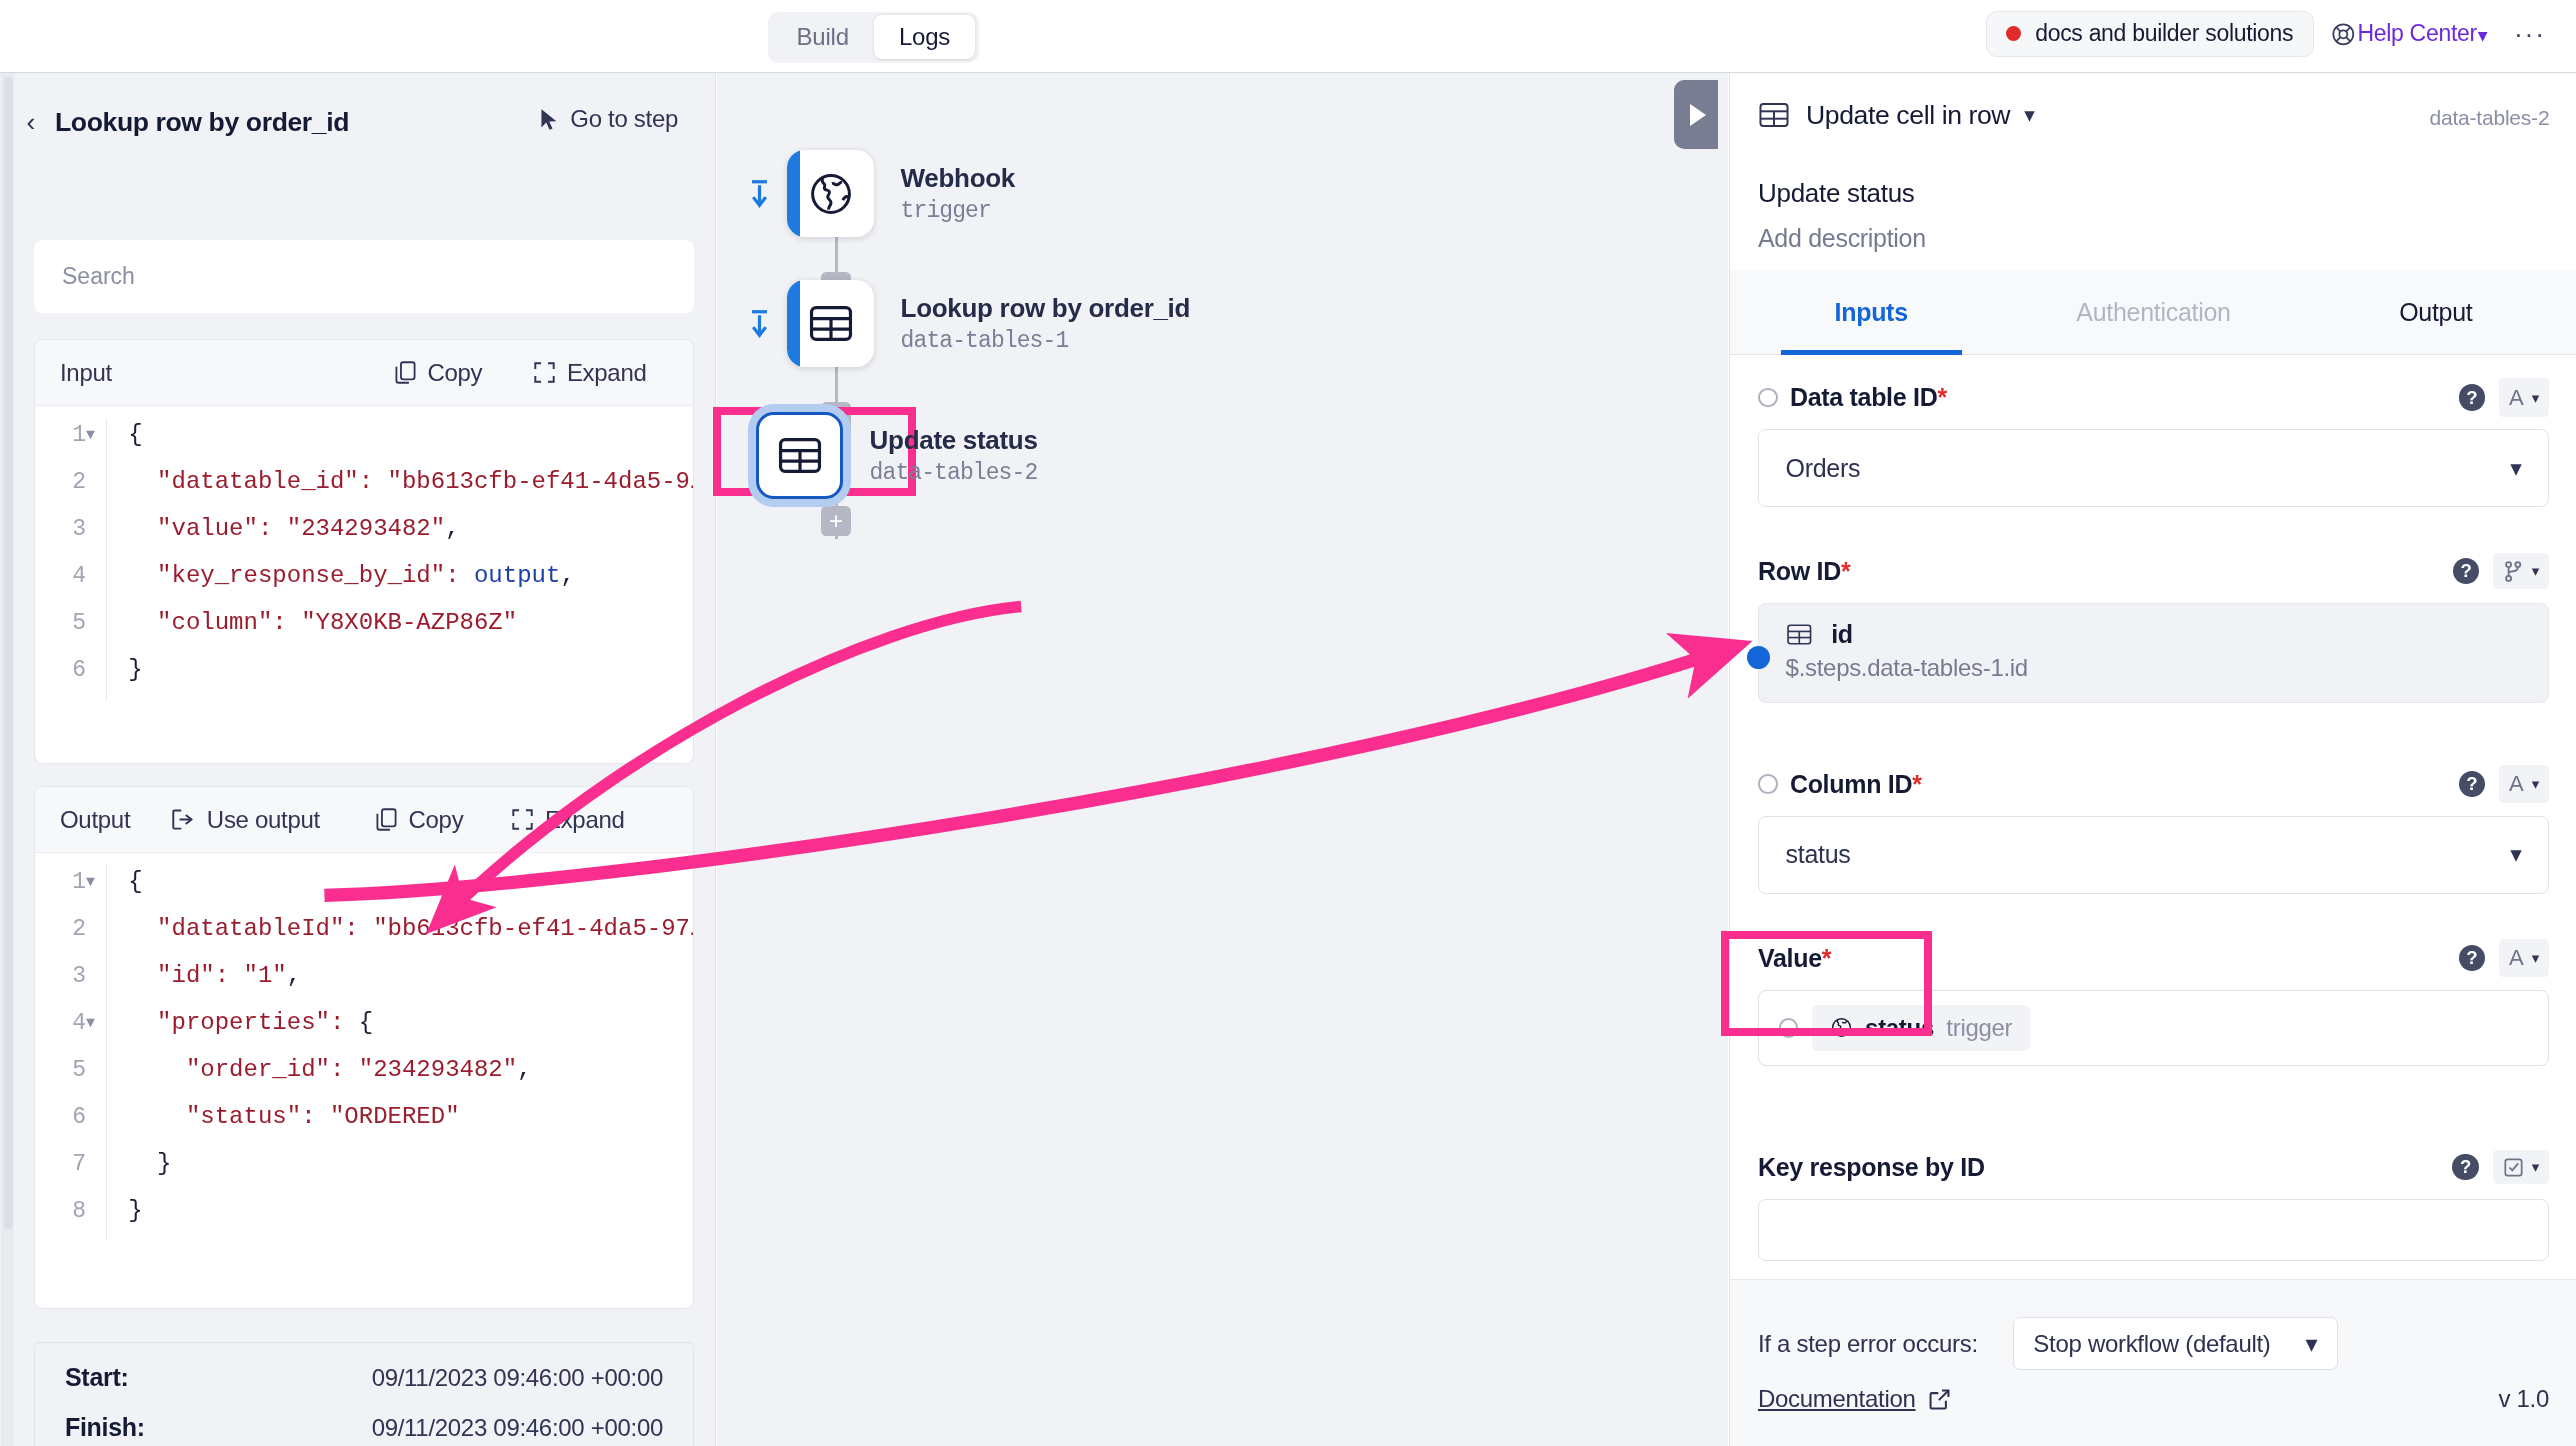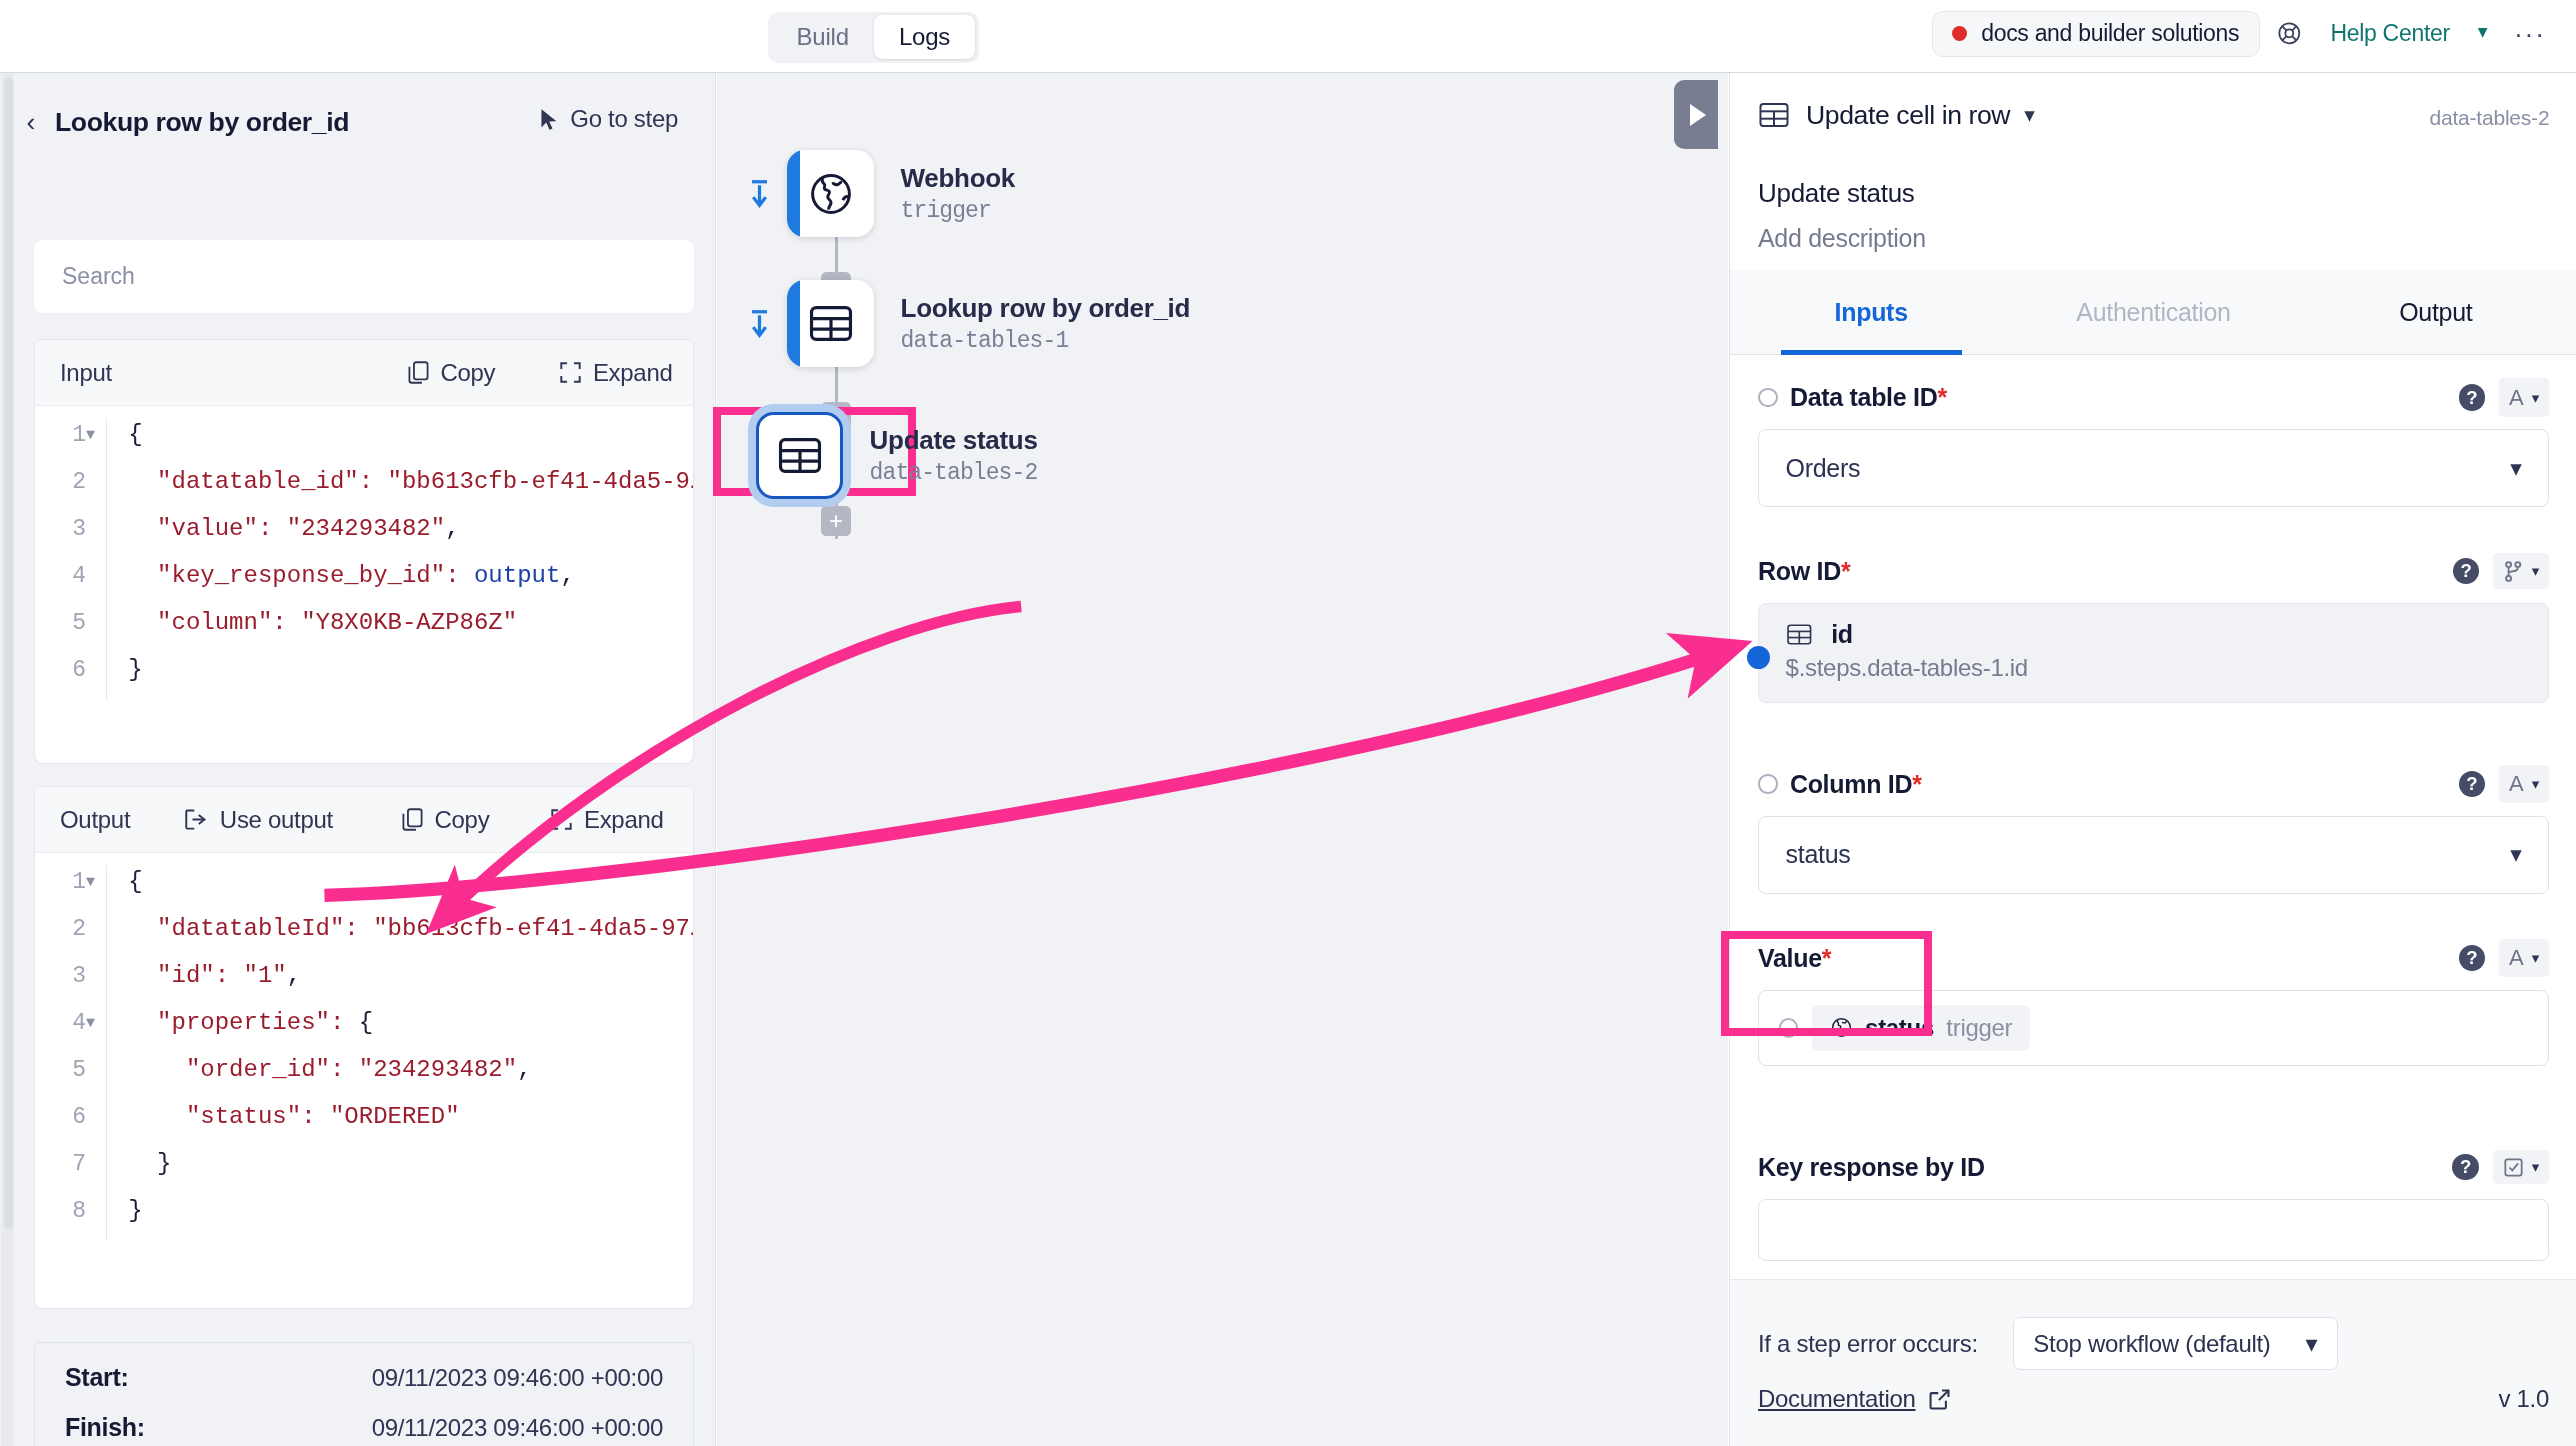--- a/index.html
+++ b/index.html
@@ -30,21 +30,21 @@
   }
   .seg-btn.active { background: #ffffff; color: #151b35; box-shadow: 0 0.9px 2.7px rgba(0,0,0,.13); }
 
   .tb-right { position: absolute; right: 19.5px; top: 10.6px; display: flex; align-items: center; gap: 16px; }
   .env-pill {
     display: flex; align-items: center; gap: 14px;
     background: #f6f7f9; border: 0.9px solid #e4e6ec; border-radius: 10.6px;
     padding: 8.9px 19.5px; font-size: 23px; color: #151b35; letter-spacing: -0.3px;
   }
   .dot-red { width: 15px; height: 15px; border-radius: 50%; background: #e02b2b; }
-  .help-link { display: flex; align-items: flex-start; gap: 28px; font-size: 23px; color: #0f766e; letter-spacing: -0.3px; cursor: pointer;}
+  .help-link { display: flex; align-items: flex-end; gap: 1px; font-size: 23px; color: #6d28d9; letter-spacing: -0.3px; cursor: pointer;}
   .dots-btn { font-size: 26.6px; color: #3a3f5c; padding: 0 10.6px; cursor: pointer; line-height: 1; letter-spacing: 1.8px;}
 
   
   .leftpanel {
     position: absolute; left: 0; top: 73px; width: 716px; height: 1374px;
     background: #f1f2f5; border-right: 0.9px solid #e0e2e8;
   }
   .lp-scrollbar { position: absolute; left: 0.9px; top: 0; width: 13.3px; height: 1374px; background: #e9eaef;}
   .lp-thumb { position: absolute; left: 2.7px; top: 3.5px; width: 9.8px; height: 1152px; background: #dcdee5; border-radius: 5.3px;}
   .lp-head { position: absolute; left: 26.6px; top: 34px; right: 17.7px; display: flex; align-items: center;}
@@ -57,21 +57,21 @@
     background: #ffffff; border-radius: 8.9px; display: flex; align-items: center;
     padding-left: 28px; font-size: 23px; color: #8a8fa3;
   }
 
   .codecard {
     position: absolute; left: 34px; width: 660px;
     background: #ffffff; border: 0.9px solid #e4e6ec; border-radius: 8.9px; overflow: hidden;
   }
   .cc-head {
     height: 66px; background: #f7f8fa; border-bottom: 0.9px solid #e9ebf0;
-    display: flex; align-items: center; padding: 0 25px; gap: 13px;
+    display: flex; align-items: center; padding: 0 25px; gap: 0;
   }
   .cc-label { font-size: 24px; color: #2f3553; letter-spacing: -0.3px; }
   .cc-act { display: flex; align-items: center; gap: 10.6px; font-size: 24px; color: #2f3553; cursor: pointer; letter-spacing: -0.3px;}
   .cc-body { padding: 12.4px 0 17.7px 0; background: #fff; }
   .cline { display: flex; align-items: flex-start; height: 47px; font-family: "Liberation Mono", monospace; font-size: 24px; }
   .cnum { width: 51px; text-align: right; color: #a0a4b4; font-size: 23px; padding-top: 3.5px; flex: none;}
   .cfold { width: 19.5px; color: #8a8fa3; font-size: 15px; padding-top: 8.9px; flex: none;}
   .cgutter { width: 1.8px; background: #e6e8ee; align-self: stretch; margin-right: 21px; flex: none;}
   .ctext { color: #9b1c2c; white-space: pre; padding-top: 2.7px; }
   .ctext .brace { color: #1a1f38; }

